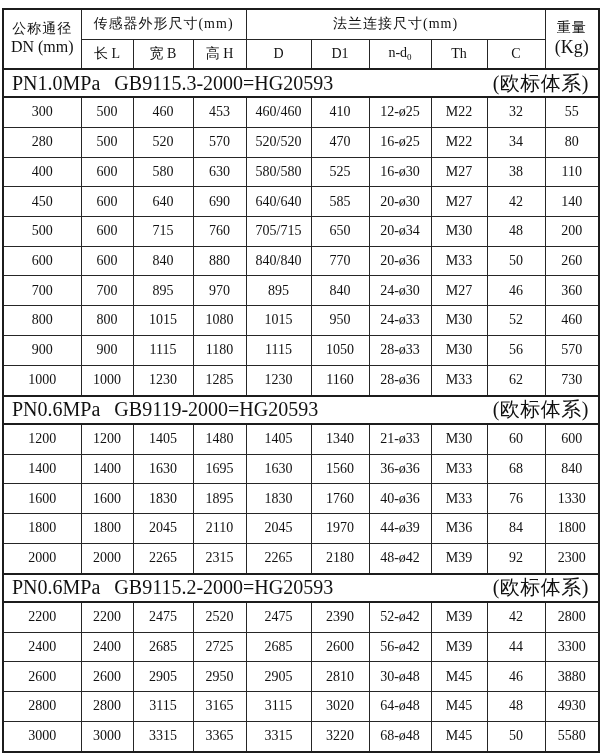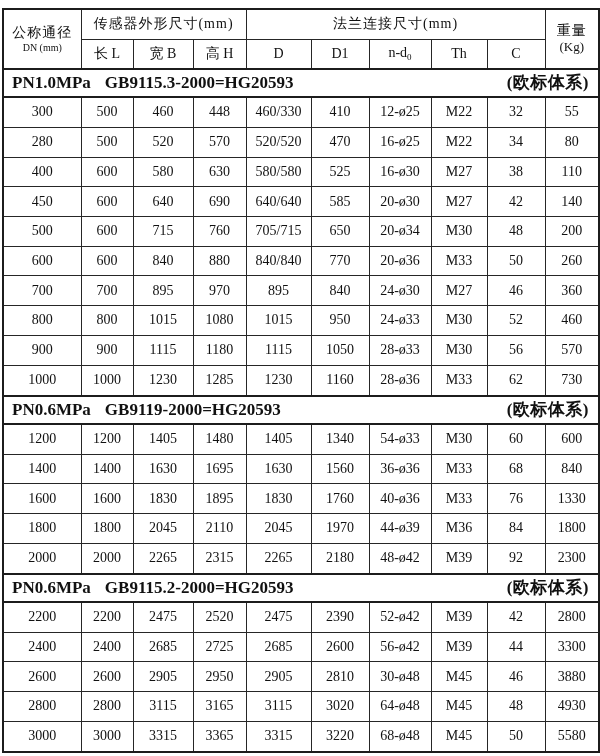--- a/index.html
+++ b/index.html
@@ -33,36 +33,35 @@
     vertical-align: middle;
     padding: 0;
     font-weight: normal;
     font-size: 14px;
     line-height: 1.15;
     overflow: hidden;
     white-space: nowrap;
   }
   thead tr { height: 30px; }
   .hdr-cn { font-size: 14px; letter-spacing: 1px; }
-  .hdr-sub-line { font-size: 10px; letter-spacing: 0px; margin-top: 1px; }
+  .hdr-sub-line { font-size: 16px; letter-spacing: 0px; margin-top: 1px; }
   .subhead th { font-size: 14px; }
   sub.nd-sub { font-size: 9px; vertical-align: -3px; }
   tr.section-row { height: 28px; }
   tr.section-row td {
     border-top: 2px solid #1c1c1c;
     border-bottom: 2px solid #1c1c1c;
     border-left: none;
     border-right: none;
   }
   .section-wrap {
     display: flex;
     align-items: flex-start;
     padding: 0 9px 0 8px;
-    font-size: 17px;
-    font-weight: bold;
+    font-size: 20px;
   }
   .sec-standard { margin-left: 14px; }
   .sec-note { margin-left: auto; letter-spacing: 0.5px; }
   tr.data-row td { font-size: 14px; }
 </style>
 </head>
 <body>
 
 <div class="page">
   <table class="spec">
@@ -81,21 +80,21 @@
     <thead>
       <tr>
         <th rowspan="2">
           <div class="hdr-cn">公称通径</div>
           <div class="hdr-sub-line">DN (mm)</div>
         </th>
         <th colspan="3" class="hdr-cn">传感器外形尺寸(mm)</th>
         <th colspan="5" class="hdr-cn">法兰连接尺寸(mm)</th>
         <th rowspan="2">
           <div class="hdr-cn">重量</div>
-          <div class="hdr-sub-line" style="font-size:13px">(Kg)</div>
+          <div class="hdr-sub-line" style="font-size:18px">(Kg)</div>
         </th>
       </tr>
       <tr class="subhead">
         <th>长 L</th>
         <th>宽 B</th>
         <th>高 H</th>
         <th>D</th>
         <th>D1</th>
         <th><span>n-d</span><sub class="nd-sub">0</sub></th>
         <th>Th</th>
@@ -109,22 +108,22 @@
               <span class="sec-pressure">PN1.0MPa</span>
               <span class="sec-standard">GB9115.3-2000=HG20593</span>
               <span class="sec-note">(欧标体系)</span>
             </div>
           </td>
         </tr>
         <tr class="data-row">
           <td>300</td>
           <td>500</td>
           <td>460</td>
-          <td>448</td>
-          <td>460/330</td>
+          <td>453</td>
+          <td>460/460</td>
           <td>410</td>
           <td>12-ø25</td>
           <td>M22</td>
           <td>32</td>
           <td>55</td>
         </tr>
         <tr class="data-row">
           <td>280</td>
           <td>500</td>
           <td>520</td>
@@ -241,21 +240,21 @@
             </div>
           </td>
         </tr>
         <tr class="data-row">
           <td>1200</td>
           <td>1200</td>
           <td>1405</td>
           <td>1480</td>
           <td>1405</td>
           <td>1340</td>
-          <td>54-ø33</td>
+          <td>21-ø33</td>
           <td>M30</td>
           <td>60</td>
           <td>600</td>
         </tr>
         <tr class="data-row">
           <td>1400</td>
           <td>1400</td>
           <td>1630</td>
           <td>1695</td>
           <td>1630</td>

